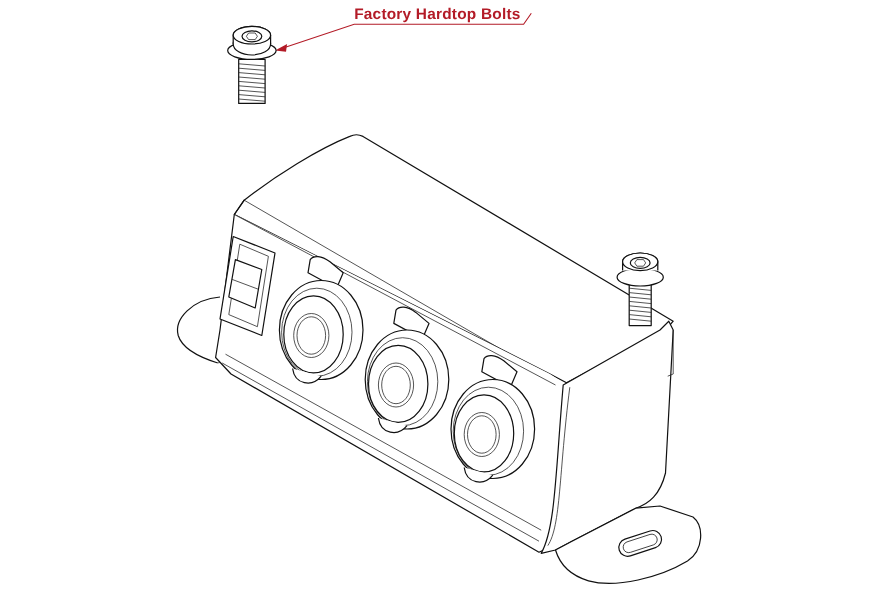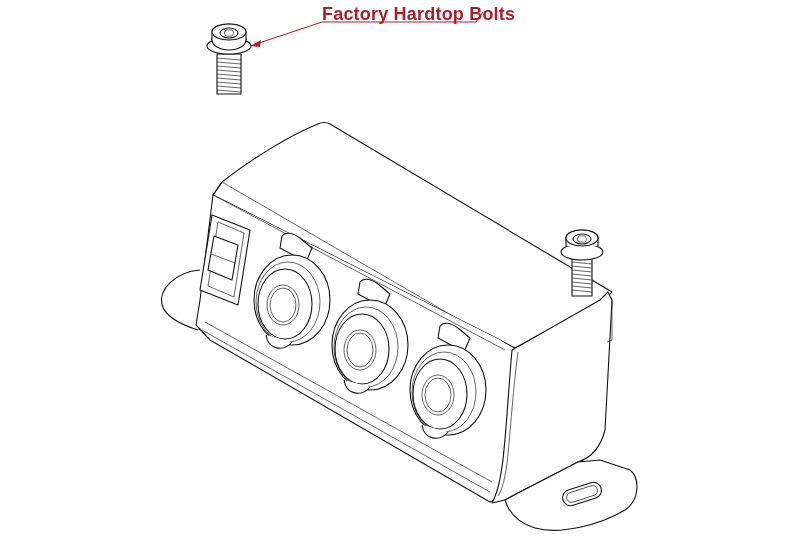--- a/index.html
+++ b/index.html
@@ -1,18 +1,18 @@
 <!DOCTYPE html>
 <html><head>
 <meta charset="utf-8">
 <style>
   html, body { margin:0; padding:0; background:#ffffff; }
   body { width:810px; height:540px; position:relative; overflow:hidden; font-family:"Liberation Sans", sans-serif; }
   #canvas { position:absolute; left:0; top:0; }
-  .callout-label { position:absolute; left:322px; top:4px; font-family:"Liberation Sans", sans-serif; font-weight:bold; font-size:18px; letter-spacing:0.2px; }
+  .callout-label { position:absolute; left:322px; top:4px; font-family:"Liberation Sans", sans-serif; font-weight:bold; font-size:14px; letter-spacing:0.2px; }
   svg .ln { fill:none; stroke:#111; stroke-width:1.1; stroke-linejoin:round; stroke-linecap:round; }
   svg .thin { fill:none; stroke:#222; stroke-width:0.7; }
   svg .fillw { fill:#fff; stroke:#111; stroke-width:1.1; stroke-linejoin:round; }
 </style>
 </head>
 <body>
 
 <svg id="canvas" width="810" height="540" viewBox="0 0 810 540">
 
   <g>

